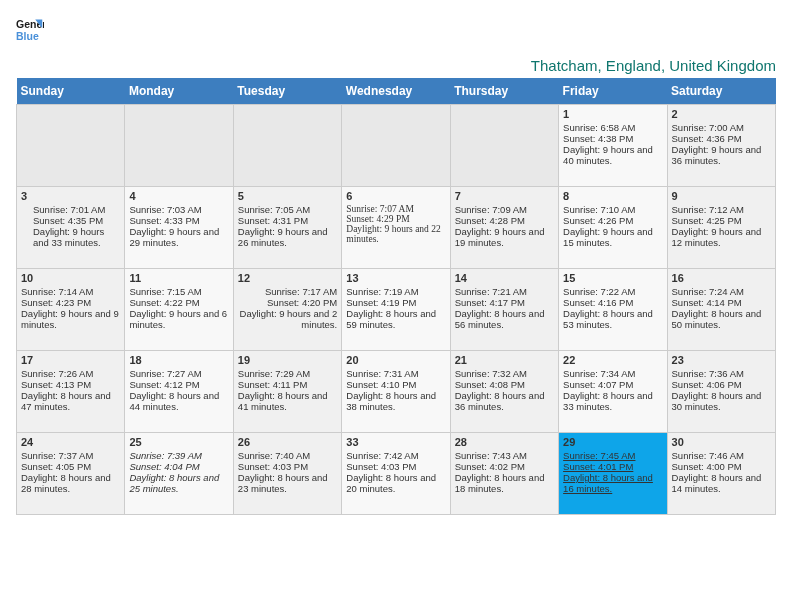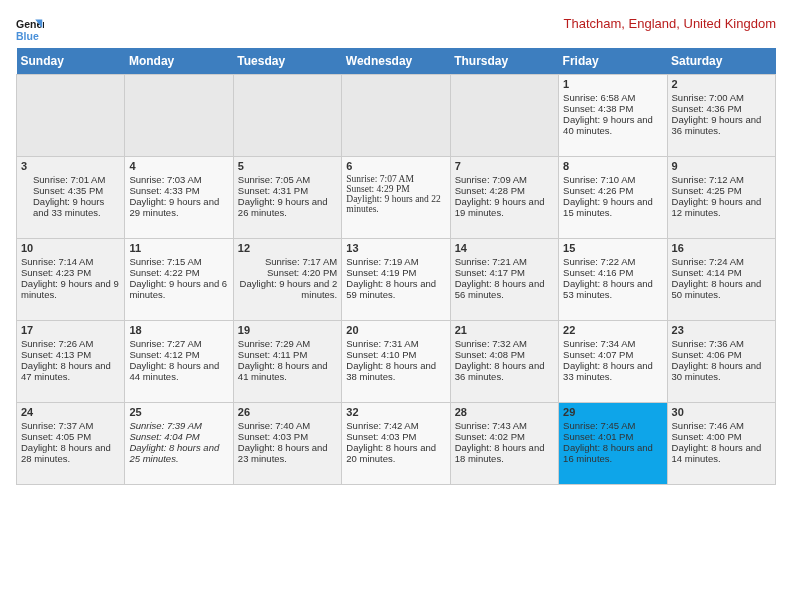--- a/index.html
+++ b/index.html
@@ -27,22 +27,23 @@
     }
     .title-area {
       text-align: right;
     }
     .month-title {
       font-size: 36px;
       font-weight: bold;
       color: #1a1a1a;
     }
     .subtitle {
-      font-size: 13px;
-      color: #b91c1c;
+      font-size: 15px;
+      color: #0f766e;
+      margin-top: 41px;
     }
     table {
       width: 100%;
       border-collapse: collapse;
       table-layout: fixed;
     }
     th {
       background-color: #3d7ebf;
       color: #fff;
       font-size: 12px;
@@ -272,34 +273,34 @@
 Sunset: 4:04 PM
 Daylight: 8 hours and 25 minutes.</div>
         </td>
         <td style="background: rgb(240, 240, 240);">
           <span class="day-num">26</span>
           <div style="white-space: pre-line;">Sunrise: 7:40 AM
 Sunset: 4:03 PM
 Daylight: 8 hours and 23 minutes.</div>
         </td>
         <td style="background: rgb(248, 248, 248);">
-          <span class="day-num">32</span>
+          <span class="day-num">33</span>
           <div style="white-space: pre-line;">Sunrise: 7:42 AM
 Sunset: 4:03 PM
 Daylight: 8 hours and 20 minutes.</div>
         </td>
         <td style="background: rgb(240, 240, 240);">
           <span class="day-num">28</span>
           <div style="white-space: pre-line;">Sunrise: 7:43 AM
 Sunset: 4:02 PM
 Daylight: 8 hours and 18 minutes.</div>
         </td>
         <td style="background: #0ea5e9;">
           <span class="day-num">29</span>
-          <div style="white-space: pre-line;">Sunrise: 7:45 AM
+          <div style="white-space: pre-line; text-decoration: underline;">Sunrise: 7:45 AM
 Sunset: 4:01 PM
 Daylight: 8 hours and 16 minutes.</div>
         </td>
         <td style="background: rgb(240, 240, 240);">
           <span class="day-num">30</span>
           <div style="white-space: pre-line;">Sunrise: 7:46 AM
 Sunset: 4:00 PM
 Daylight: 8 hours and 14 minutes.</div>
         </td>
       </tr>

